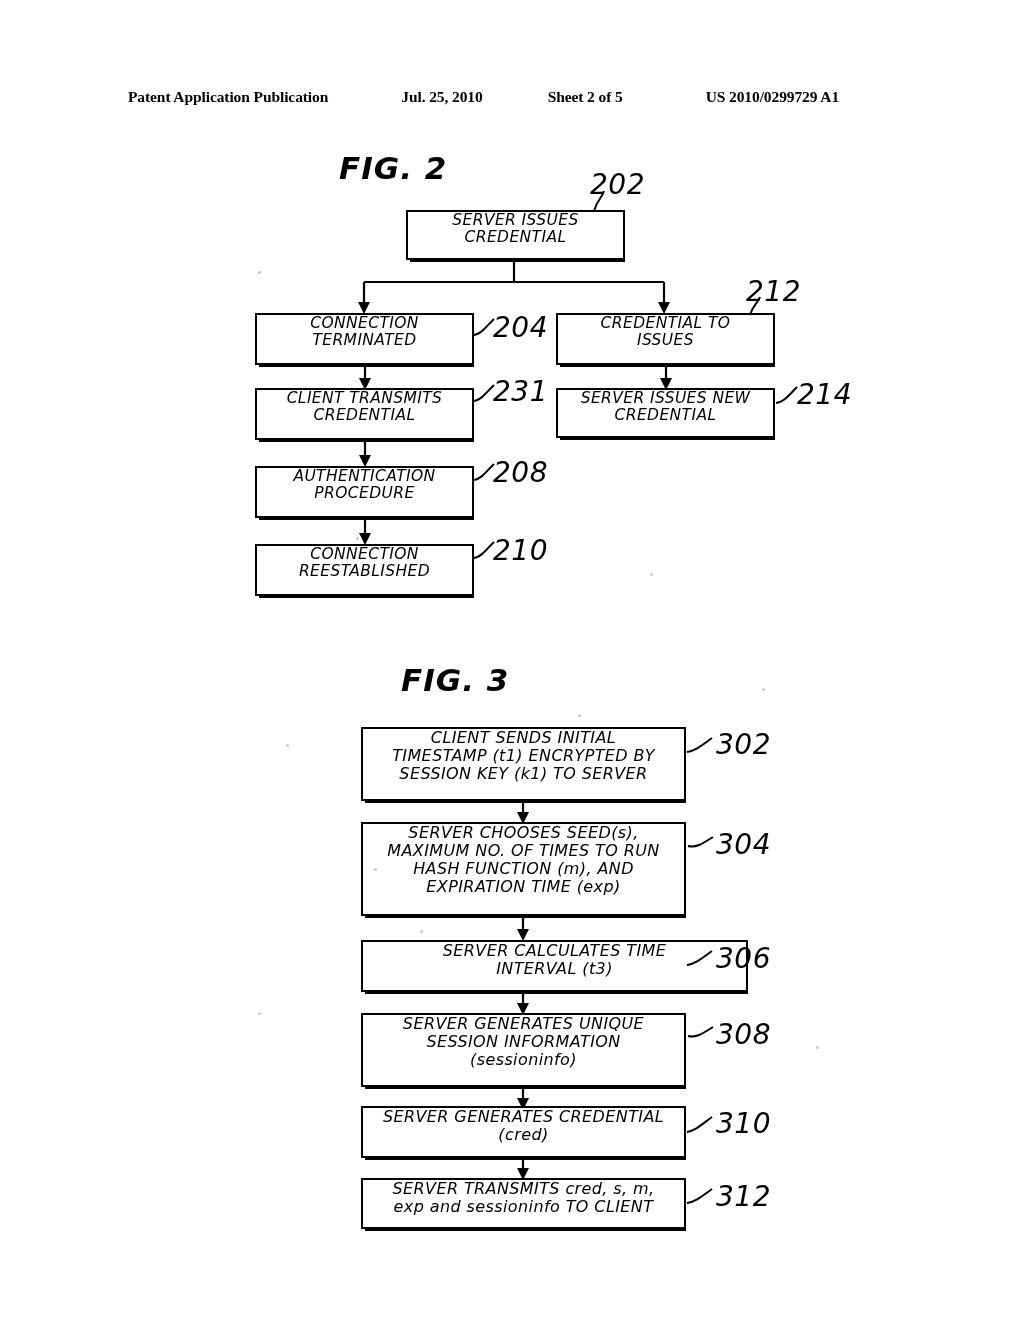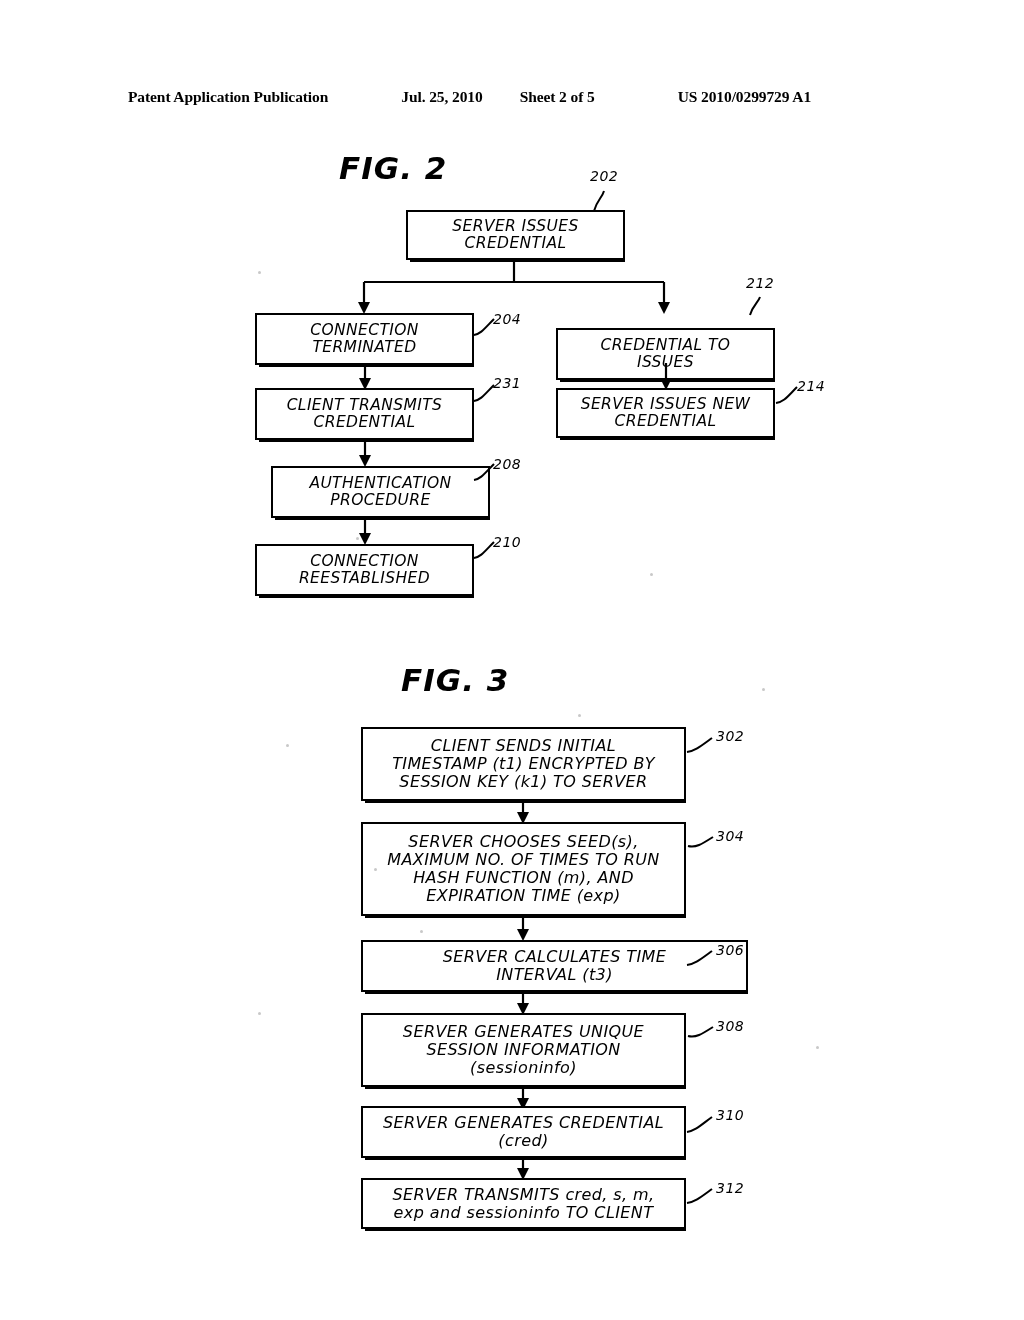--- a/index.html
+++ b/index.html
@@ -28,21 +28,21 @@
     font-weight: bold;
     font-size: 15.5px;
     letter-spacing: -0.1px;
     white-space: nowrap;
     display: flex;
     align-items: baseline;
     gap: 37px;
   }
   #page-header .hdr-pub      { }
   #page-header .hdr-date     { margin-left: 36px; }
-  #page-header .hdr-sheet    { margin-left: 0; }
+  #page-header .hdr-sheet    { margin-left: 28px; }
   #page-header .hdr-docnum   { margin-left: 46px; }
 
   
   .fig-title {
     position: absolute;
     font-family: "DejaVu Sans", sans-serif;
     font-weight: bold;
     font-style: italic;
     font-size: 31px;
     letter-spacing: 1px;
@@ -52,21 +52,21 @@
 
   
   .fbox {
     position: absolute;
     box-sizing: border-box;
     border: 2.2px solid #000;
     background: #fff;
     display: flex;
     flex-direction: column;
     align-items: center;
-    justify-content: center;
+    justify-content: flex-start;
     font-family: "DejaVu Sans", sans-serif;
     font-style: italic;
     text-align: center;
     line-height: 1.12;
     letter-spacing: 0.4px;
     color: #000;
   }
   
   .fbox::after {
     content: "";
@@ -80,21 +80,21 @@
   .fbox .ln { display: block; white-space: nowrap; }
 
   .f2box { font-size: 15.5px; }
   .f3box { font-size: 16px; }
 
   
   .refnum {
     position: absolute;
     font-family: "DejaVu Sans", sans-serif;
     font-style: italic;
-    font-size: 14px;
+    font-size: 28px;
     font-weight: 500;
     letter-spacing: 0.5px;
     white-space: nowrap;
   }
   .leader {
     position: absolute;
     pointer-events: none;
   }
 
   
@@ -172,21 +172,21 @@
 <div class="refnum" style="left:493px; top:375px;">231</div>
 <svg class="leader" style="left:473px; top:379px;" width="28" height="26" viewBox="0 0 28 26">
   <path d="M1 22 C 8 21, 12 15, 21 6"></path>
 </svg>
 
 <svg class="conn" style="left:352px; top:438px;" width="28" height="30" viewBox="0 0 28 30">
   <line x1="13" y1="0" x2="13" y2="19"></line>
   <polygon points="7,17 19,17 13,29"></polygon>
 </svg>
 
-<div class="fbox f2box" style="left:255px; top:466px; width:219px; height:52px;margin-left:16px;">
+<div class="fbox f2box" style="left:255px; top:466px; width:219px; height:52px;">
   <span class="ln">AUTHENTICATION</span>
   <span class="ln">PROCEDURE</span>
 </div>
 <div class="refnum" style="left:493px; top:456px;">208</div>
 <svg class="leader" style="left:473px; top:458px;" width="28" height="26" viewBox="0 0 28 26">
   <path d="M1 22 C 8 21, 12 15, 21 6"></path>
 </svg>
 
 <svg class="conn" style="left:352px; top:516px;" width="28" height="30" viewBox="0 0 28 30">
   <line x1="13" y1="0" x2="13" y2="19"></line>
@@ -195,21 +195,21 @@
 
 <div class="fbox f2box" style="left:255px; top:544px; width:219px; height:52px;">
   <span class="ln">CONNECTION</span>
   <span class="ln">REESTABLISHED</span>
 </div>
 <div class="refnum" style="left:493px; top:534px;">210</div>
 <svg class="leader" style="left:473px; top:536px;" width="28" height="26" viewBox="0 0 28 26">
   <path d="M1 22 C 8 21, 12 15, 21 6"></path>
 </svg>
 
-<div class="fbox f2box" style="left:556px; top:328px; width:219px; height:52px;">
+<div class="fbox f2box" style="left:556px; top:313px; width:219px; height:52px;">
   <span class="ln">CREDENTIAL  TO</span>
   <span class="ln">ISSUES</span>
 </div>
 <div class="refnum" style="left:746px; top:275px;">212</div>
 <svg class="leader" style="left:728px; top:296px;" width="40" height="24" viewBox="0 0 40 24">
   <path d="M32 1 C 30 7, 25 9, 22 19"></path>
 </svg>
 
 <svg class="conn" style="left:653px; top:363px;" width="28" height="28" viewBox="0 0 28 28">
   <line x1="13" y1="0" x2="13" y2="17"></line>

